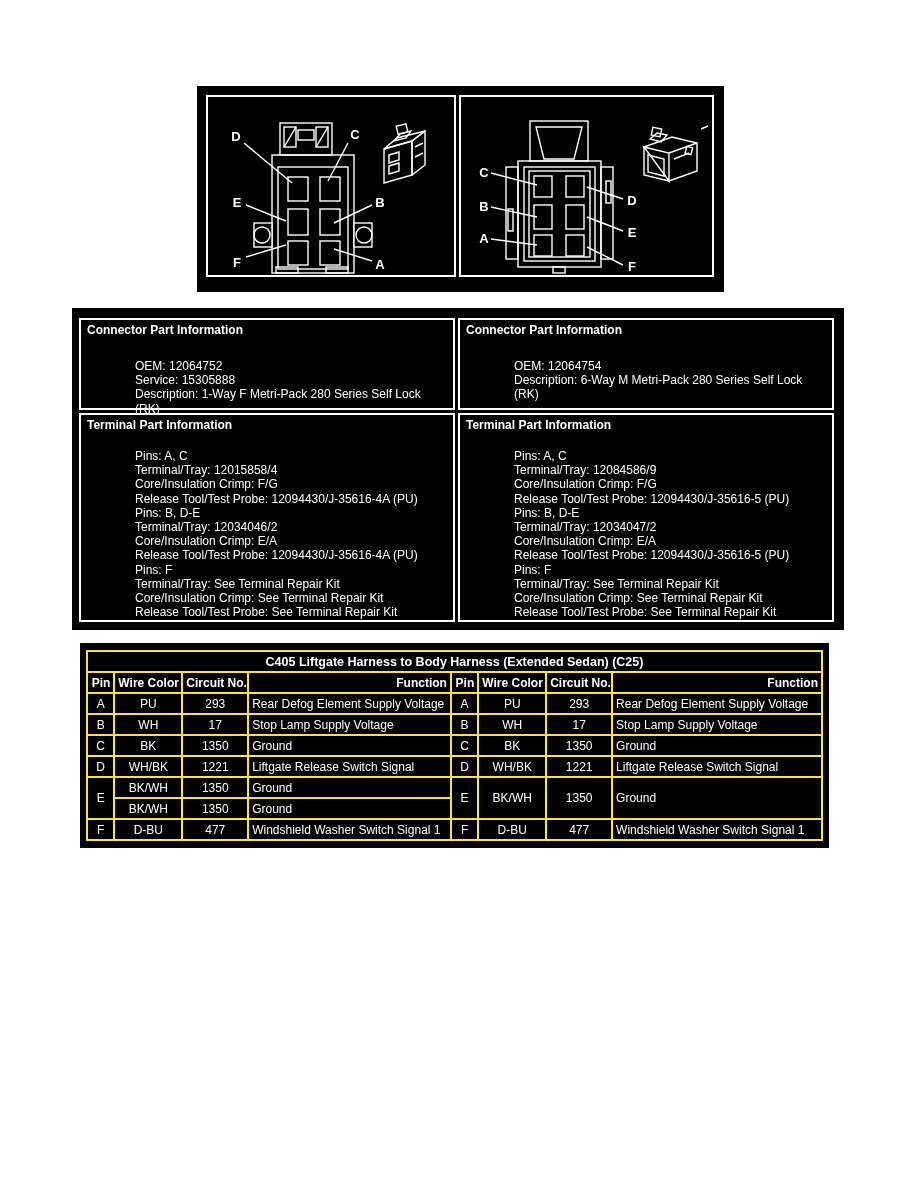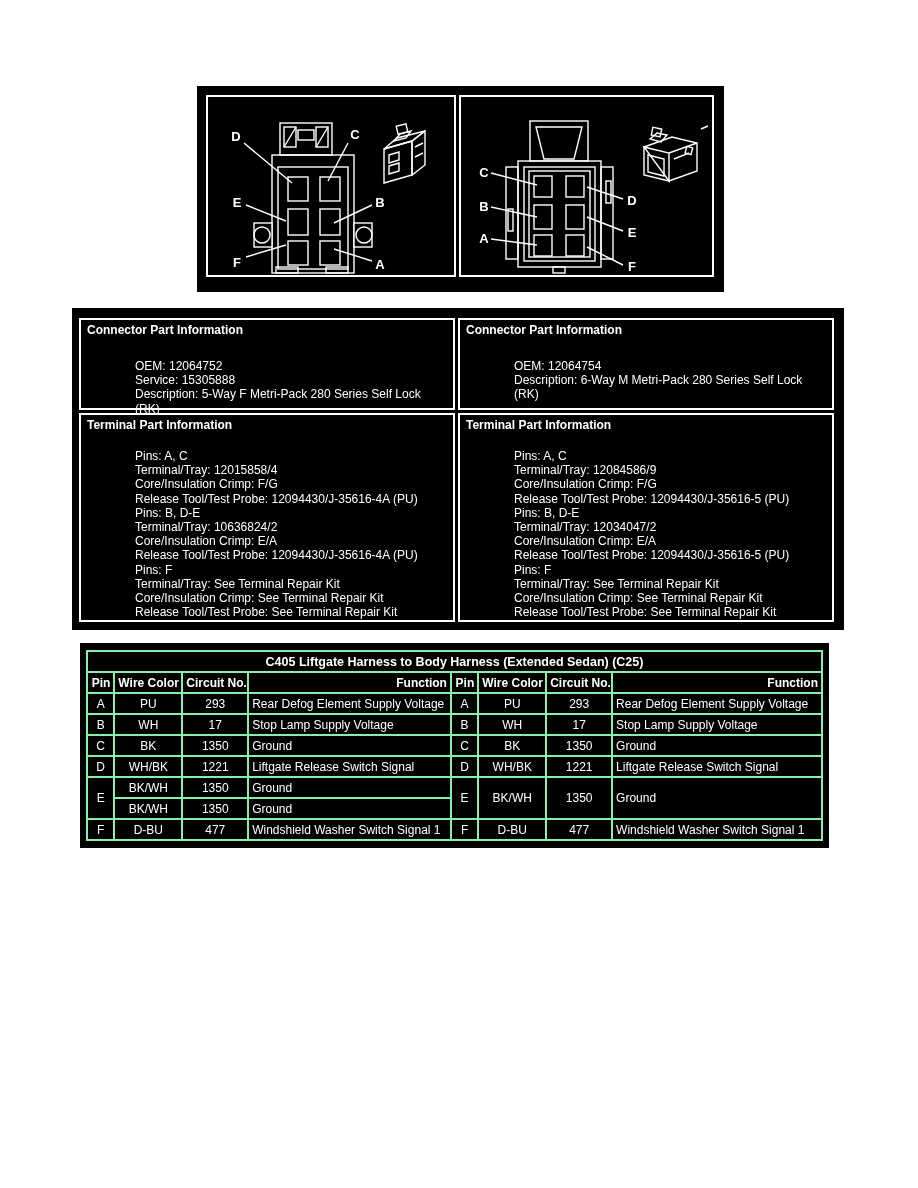--- a/index.html
+++ b/index.html
@@ -26,21 +26,21 @@
   .cell-term-r{left:386px;top:105px;width:376px;height:209px;}
   .cell-header{font-weight:bold;font-size:12px;}
   .cell-lines{margin-left:48px;line-height:14.2px;}
   .cell-conn-l .cell-lines,.cell-conn-r .cell-lines{margin-top:22px;}
   .cell-term-l .cell-lines,.cell-term-r .cell-lines{margin-top:17px;}
 
   
   .pin-table-wrap{position:absolute;left:80px;top:643px;width:749px;background:#000;padding:7px 6px;box-sizing:border-box;}
   table.pin-table{width:100%;border-collapse:collapse;background:#000;color:#fff;
                   font-size:12px;table-layout:fixed;}
-  table.pin-table td,table.pin-table th{border:2px solid #86efac;padding:1px 3px;height:17px;overflow:hidden;white-space:nowrap;}
+  table.pin-table td,table.pin-table th{border:2px solid #fde047;padding:1px 3px;height:17px;overflow:hidden;white-space:nowrap;}
   table.pin-table .title-row th{font-weight:bold;text-align:center;font-size:12.5px;}
   table.pin-table .head-row th{font-weight:bold;text-align:right;}
   td.c{text-align:center;}
   td.l{text-align:left;}
 </style>
 </head>
 <body>
 
 <div class="page">
 
@@ -155,21 +155,21 @@
     </div>
   </div>
 
   <div class="info-box">
 
     <div class="info-cell cell-conn-l">
       <div class="cell-header">Connector Part Information</div>
       <div class="cell-lines">
         <div>OEM: 12064752</div>
         <div>Service: 15305888</div>
-        <div>Description: 5-Way F Metri-Pack 280 Series Self Lock</div>
+        <div>Description: 1-Way F Metri-Pack 280 Series Self Lock</div>
         <div>(RK)</div>
       </div>
     </div>
 
     <div class="info-cell cell-conn-r">
       <div class="cell-header">Connector Part Information</div>
       <div class="cell-lines">
         <div>OEM: 12064754</div>
         <div>Description: 6-Way M Metri-Pack 280 Series Self Lock</div>
         <div>(RK)</div>
@@ -177,21 +177,21 @@
     </div>
 
     <div class="info-cell cell-term-l">
       <div class="cell-header">Terminal Part Information</div>
       <div class="cell-lines">
         <div>Pins: A, C</div>
         <div>Terminal/Tray: 12015858/4</div>
         <div>Core/Insulation Crimp: F/G</div>
         <div>Release Tool/Test Probe: 12094430/J-35616-4A (PU)</div>
         <div>Pins: B, D-E</div>
-        <div>Terminal/Tray: 10636824/2</div>
+        <div>Terminal/Tray: 12034046/2</div>
         <div>Core/Insulation Crimp: E/A</div>
         <div>Release Tool/Test Probe: 12094430/J-35616-4A (PU)</div>
         <div>Pins: F</div>
         <div>Terminal/Tray: See Terminal Repair Kit</div>
         <div>Core/Insulation Crimp: See Terminal Repair Kit</div>
         <div>Release Tool/Test Probe: See Terminal Repair Kit</div>
       </div>
     </div>
 
     <div class="info-cell cell-term-r">

